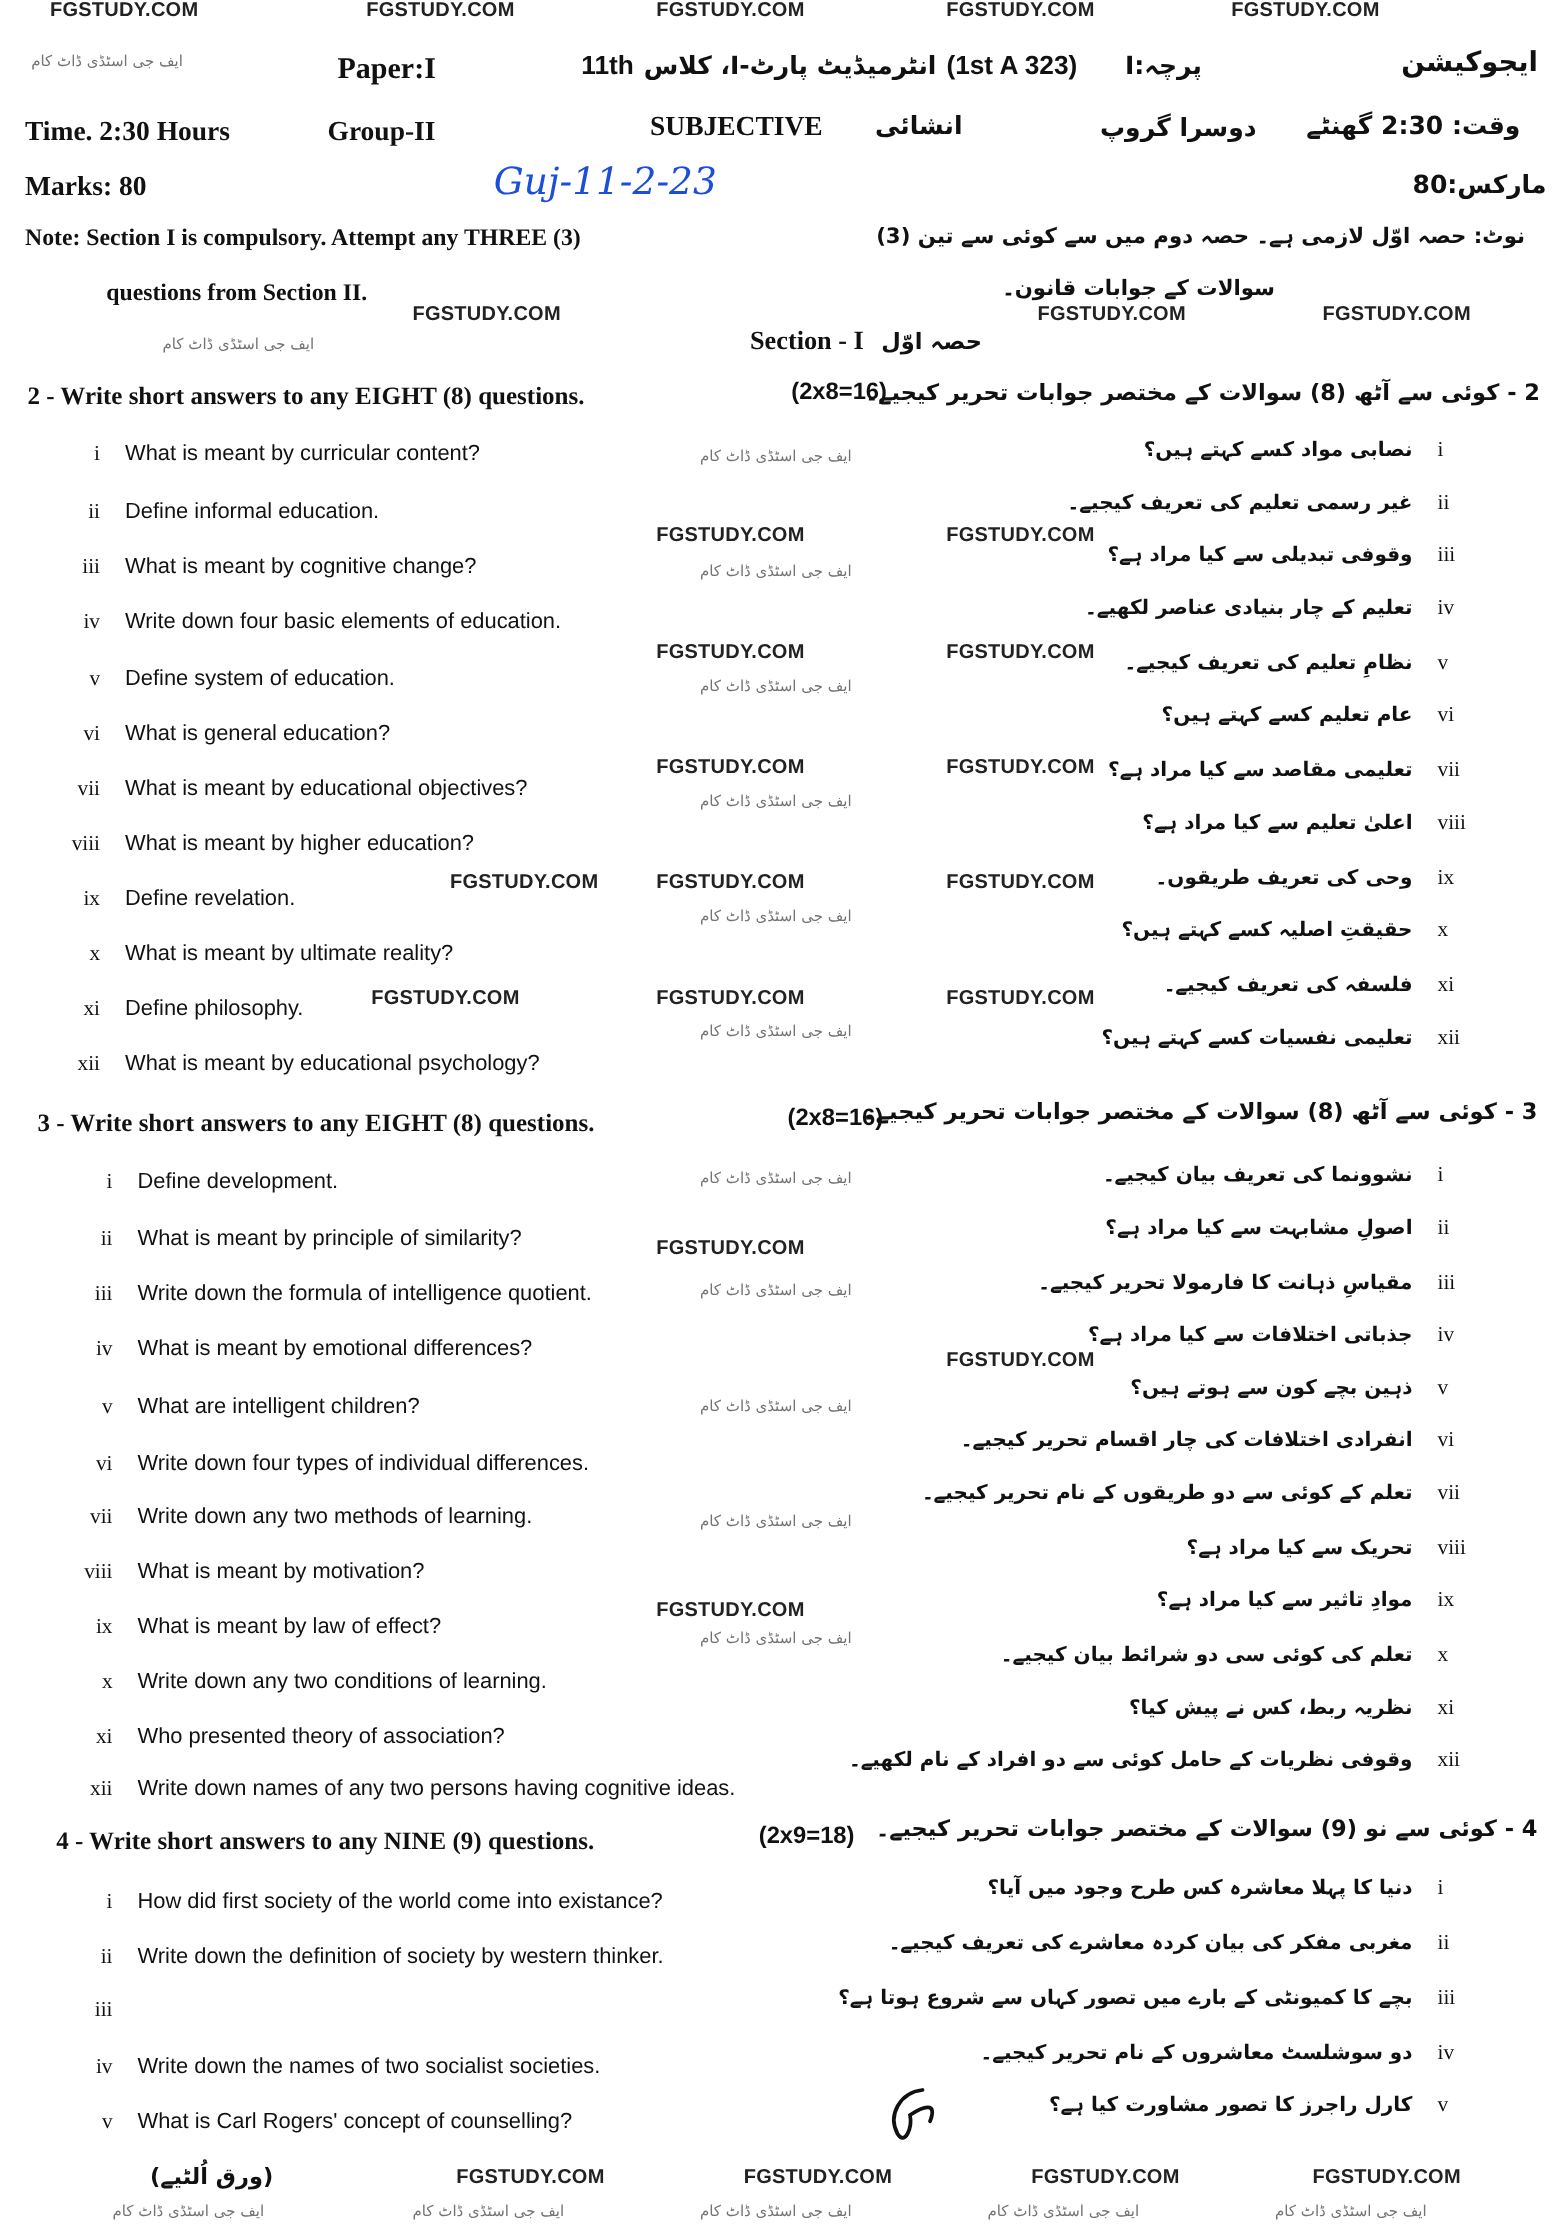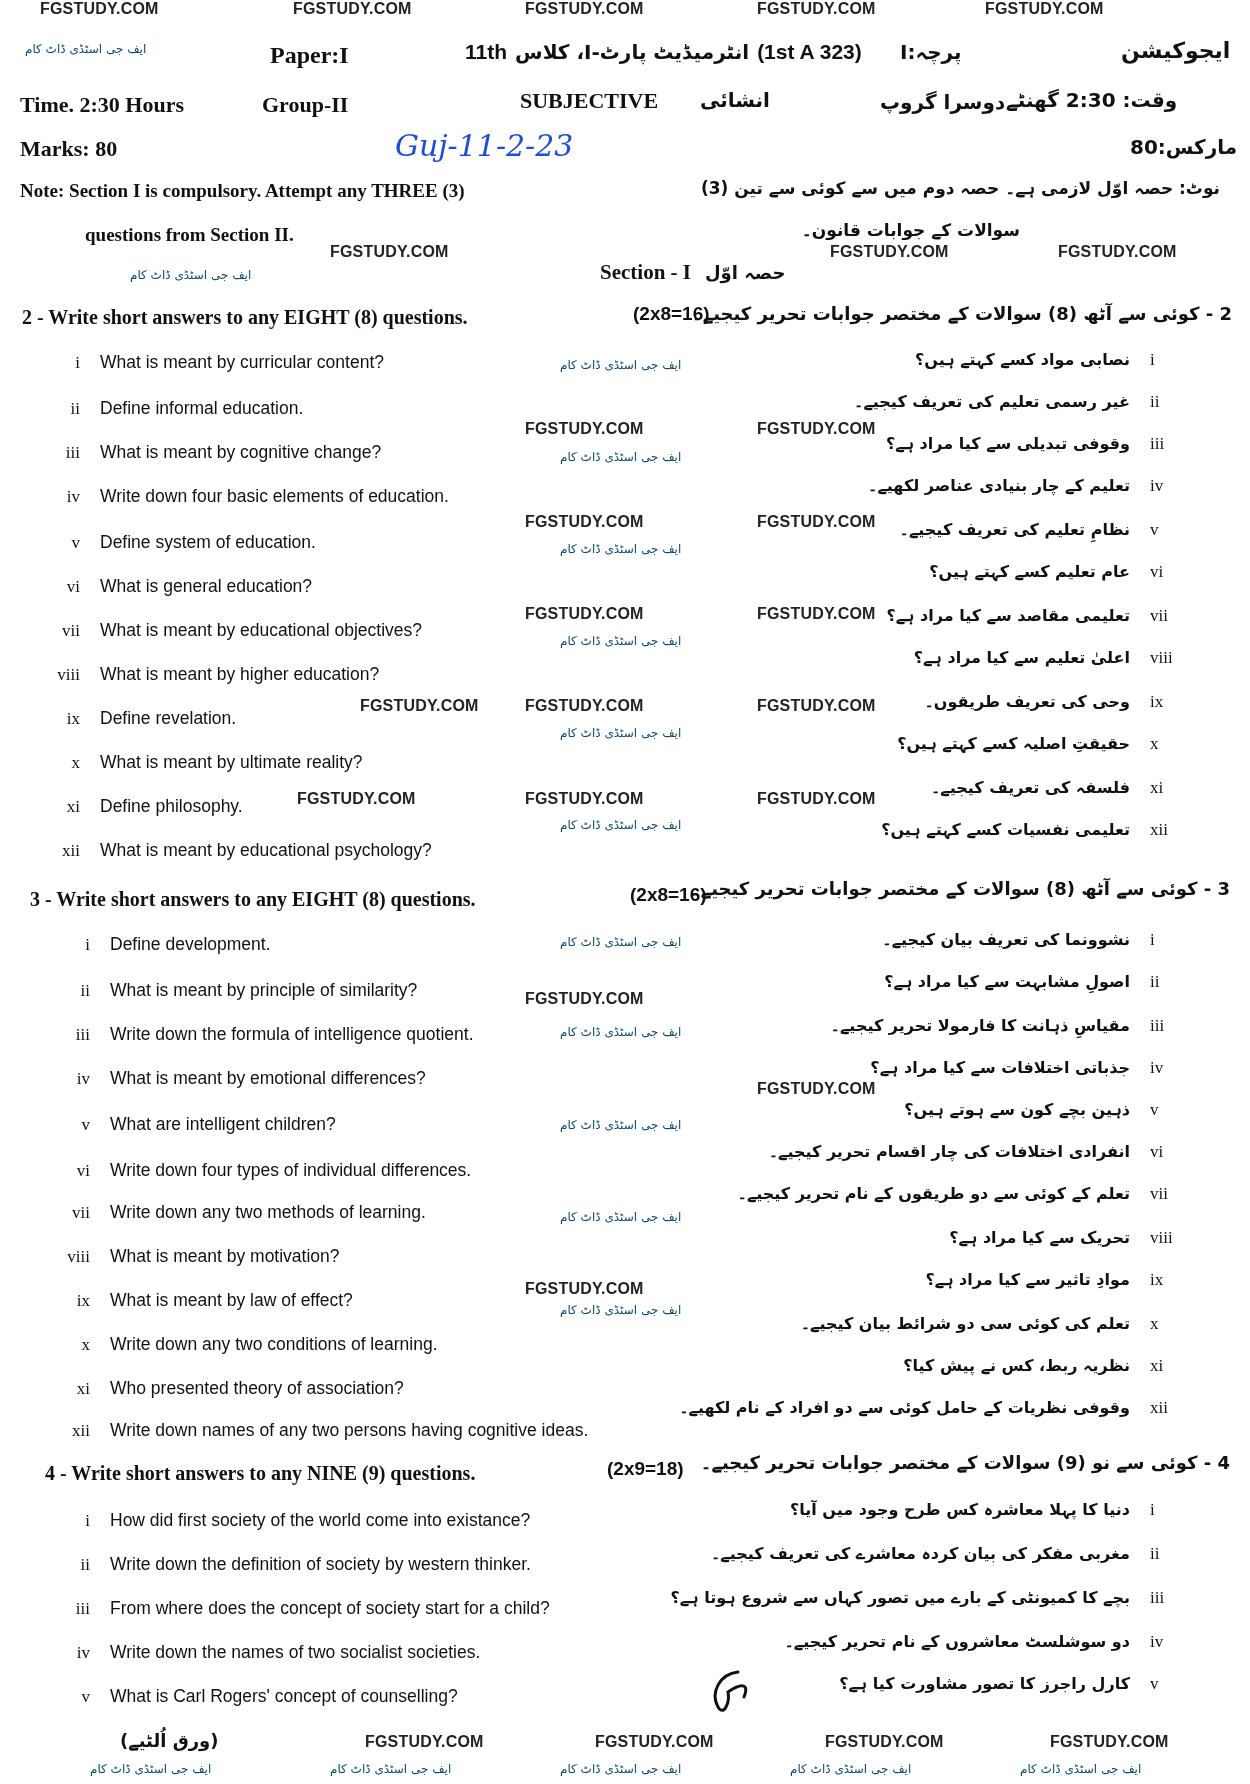--- a/index.html
+++ b/index.html
@@ -1,19 +1,19 @@
 <!DOCTYPE html>
 <html><head>
 <meta charset="utf-8">
 <style>
   html, body { margin: 0; padding: 0; background: #ffffff; }
   body { width: 1250px; height: 1784px; position: relative; overflow: hidden; color: #111; font-family: "Liberation Serif", serif; }
   .abs { position: absolute; white-space: nowrap; }
   .wm { font-family: "Liberation Sans", sans-serif; font-weight: bold; font-size: 16px; color: #222; letter-spacing: 0.2px; }
-  .urwm { font-family: "DejaVu Sans", sans-serif; font-size: 12px; color: #0c4a6e; direction: rtl; }
+  .urwm { font-family: "DejaVu Sans", sans-serif; font-size: 12px; color: #737373; direction: rtl; }
   .hdr-en { font-family: "Liberation Serif", serif; font-weight: bold; font-size: 22px; }
   .hdr-ur { font-family: "DejaVu Sans", sans-serif; font-weight: bold; font-size: 20px; direction: rtl; }
   .hand { font-family: "DejaVu Serif", serif; font-style: italic; font-size: 30px; color: #1d4ed8; }
   .qhead-en { font-family: "Liberation Serif", serif; font-weight: bold; font-size: 20px; }
   .qhead-marks { font-family: "Liberation Sans", sans-serif; font-weight: bold; font-size: 19px; }
   .qhead-ur { font-family: "DejaVu Sans", sans-serif; font-weight: bold; font-size: 18px; direction: rtl; }
   .num { font-family: "Liberation Serif", serif; font-size: 17px; width: 60px; text-align: right; display: inline-block; }
   .q-en { font-family: "Liberation Sans", sans-serif; font-size: 17.5px; }
   .q-row { position: absolute; left: 20px; display: flex; align-items: baseline; gap: 20px; white-space: nowrap; }
   .q-ur-row { position: absolute; right: 60px; display: flex; flex-direction: row-reverse; align-items: baseline; gap: 20px; white-space: nowrap; }
@@ -39,21 +39,21 @@
   <span class="hdr-en" style="font-family:'Liberation Sans',sans-serif;font-size:21px;">(1st A 323)</span>
 </div>
 <div class="abs hdr-ur" style="left:900px;top:40px;">پرچہ:I</div>
 <div class="abs hdr-ur" style="left:1090px;top:38px;font-size:22px;margin-left:31px;">ایجوکیشن</div>
 
 <div class="abs hdr-en" style="left:20px;top:92px;">Time. 2:30 Hours</div>
 <div class="abs hdr-en" style="left:262px;top:92px;">Group-II</div>
 <div class="abs hdr-en" style="left:520px;top:88px;">SUBJECTIVE</div>
 <div class="abs hdr-ur" style="left:700px;top:88px;">انشائی</div>
 <div class="abs hdr-ur" style="left:880px;top:90px;">دوسرا گروپ</div>
-<div class="abs hdr-ur" style="left:1006px;top:88px;">وقت: 2:30 گھنٹے</div>
+<div class="abs hdr-ur" style="left:1045px;top:88px;">وقت: 2:30 گھنٹے</div>
 
 <div class="abs hdr-en" style="left:20px;top:136px;">Marks: 80</div>
 <div class="abs hand" style="left:395px;top:128px;">Guj-11-2-23</div>
 <div class="abs hdr-ur" style="left:1130px;top:135px;">مارکس:80</div>
 
 <div class="abs hdr-en" style="left:20px;top:180px;font-size:19px;">Note: Section I is compulsory. Attempt any THREE (3)</div>
 <div class="abs hdr-en" style="left:85px;top:224px;font-size:19px;">questions from Section II.</div>
 <div class="abs hdr-ur" style="right:30px;top:178px;font-size:17px;">نوٹ: حصہ اوّل لازمی ہے۔ حصہ دوم میں سے کوئی سے تین (3)</div>
 <div class="abs hdr-ur" style="right:230px;top:220px;font-size:17px;">سوالات کے جوابات قانون۔</div>
 
@@ -312,21 +312,20 @@
   <div class="q-row" style="top:1510px;">
       <span class="num" style="width:70px">i</span>
       <span class="q-en">How did first society of the world come into existance?</span>
     </div>
   <div class="q-row" style="top:1554px;">
       <span class="num" style="width:70px">ii</span>
       <span class="q-en">Write down the definition of society by western thinker.</span>
     </div>
   <div class="q-row" style="top:1598px;">
       <span class="num" style="width:70px">iii</span>
-      <span class="q-en">From where does the concept of society start for a child?</span>
     </div>
   <div class="q-row" style="top:1642px;">
       <span class="num" style="width:70px">iv</span>
       <span class="q-en">Write down the names of two socialist societies.</span>
     </div>
   <div class="q-row" style="top:1686px;">
       <span class="num" style="width:70px">v</span>
       <span class="q-en">What is Carl Rogers' concept of counselling?</span>
     </div>
 

